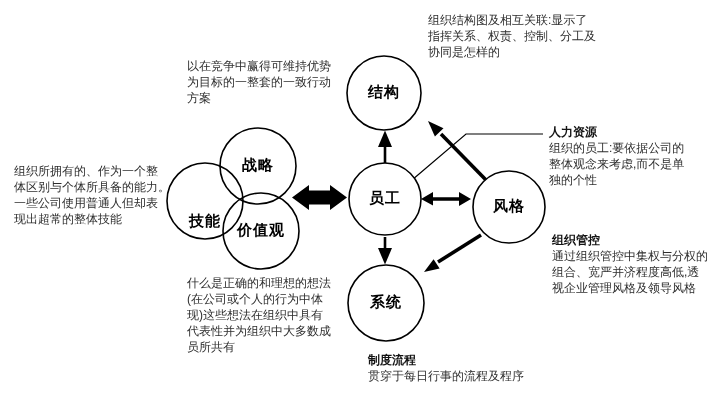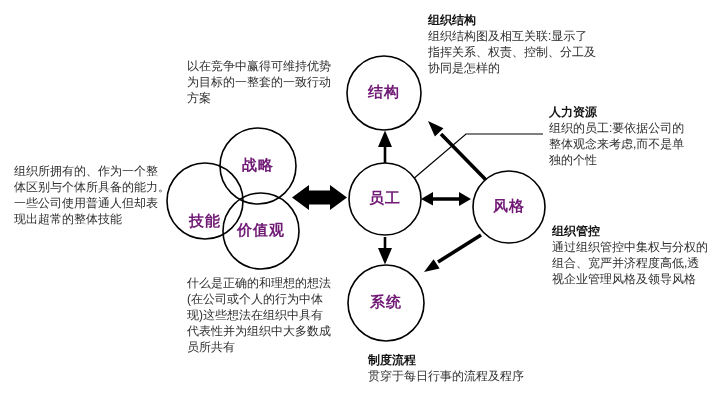--- a/index.html
+++ b/index.html
@@ -14,21 +14,21 @@
   #shapes {
     position: absolute;
     left: 0; top: 0;
     width: 708px; height: 401px;
   }
   .node-label {
     position: absolute;
     transform: translate(-50%, -54%);
     font-size: 15px;
     font-weight: bold;
-    color: #701a75;
+    color: #000000;
     letter-spacing: 1px;
     white-space: nowrap;
   }
   .block {
     position: absolute;
     font-size: 12px;
     line-height: 16px;
     color: #2e2e2e;
   }
   .block .title {
@@ -82,41 +82,40 @@
   <div class="node-label" style="left:509px; top:207px;">风格</div>
   <div class="node-label" style="left:386px; top:303px;">系统</div>
 
   <div class="block" style="left:187px; top:58px;">
     <div class="body">以在竞争中赢得可维持优势
 为目标的一整套的一致行动
 方案</div>
   </div>
 
   <div class="block" style="left:428px; top:12px;">
-    <div class="title">组织结构</div>
     <div class="body">组织结构图及相互关联:显示了
 指挥关系、权责、控制、分工及
 协同是怎样的</div>
   </div>
 
   <div class="block" style="left:14px; top:163px;">
     <div class="body">组织所拥有的、作为一个整
 体区别与个体所具备的能力。
 一些公司使用普通人但却表
 现出超常的整体技能</div>
   </div>
 
-  <div class="block" style="left:549px; top:104px;">
+  <div class="block" style="left:549px; top:124px;">
     <div class="title">人力资源</div>
     <div class="body">组织的员工:要依据公司的
 整体观念来考虑,而不是单
 独的个性</div>
   </div>
 
-  <div class="block" style="left:552px; top:223px;">
+  <div class="block" style="left:552px; top:232px;">
     <div class="title">组织管控</div>
     <div class="body">通过组织管控中集权与分权的
 组合、宽严并济程度高低,透
 视企业管理风格及领导风格</div>
   </div>
 
   <div class="block" style="left:187px; top:275px;">
     <div class="body">什么是正确的和理想的想法
 (在公司或个人的行为中体
 现)这些想法在组织中具有

